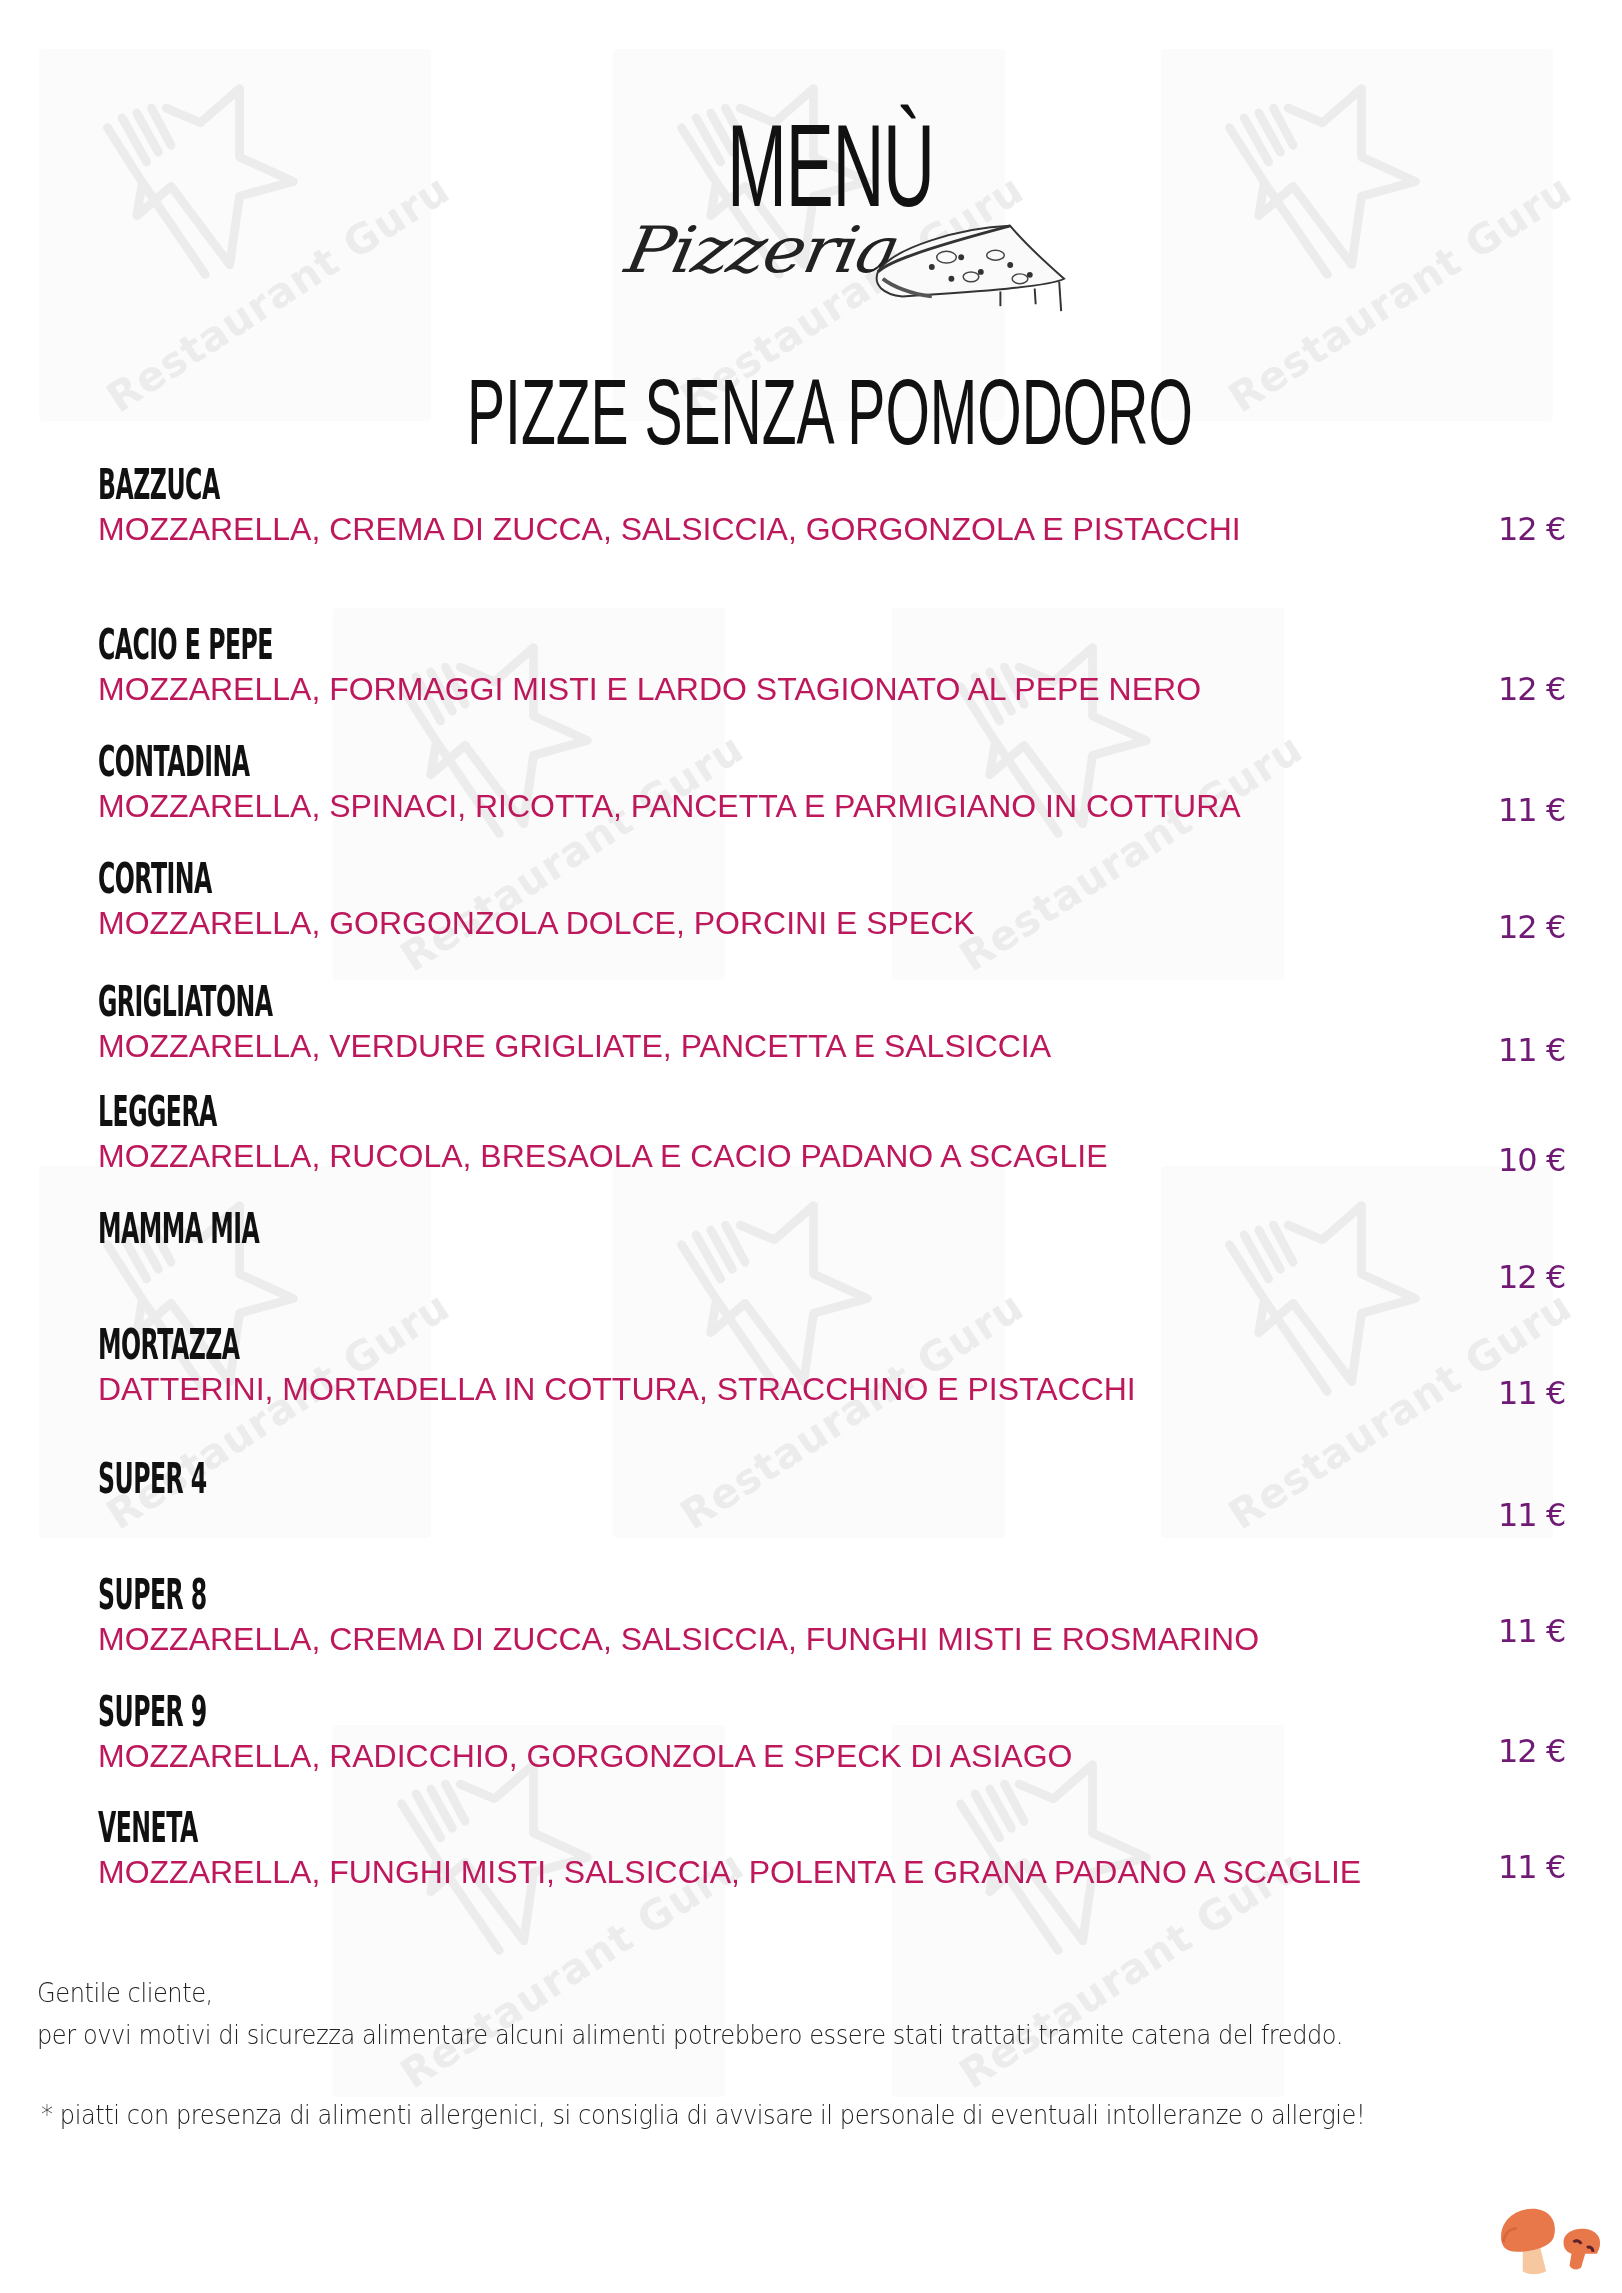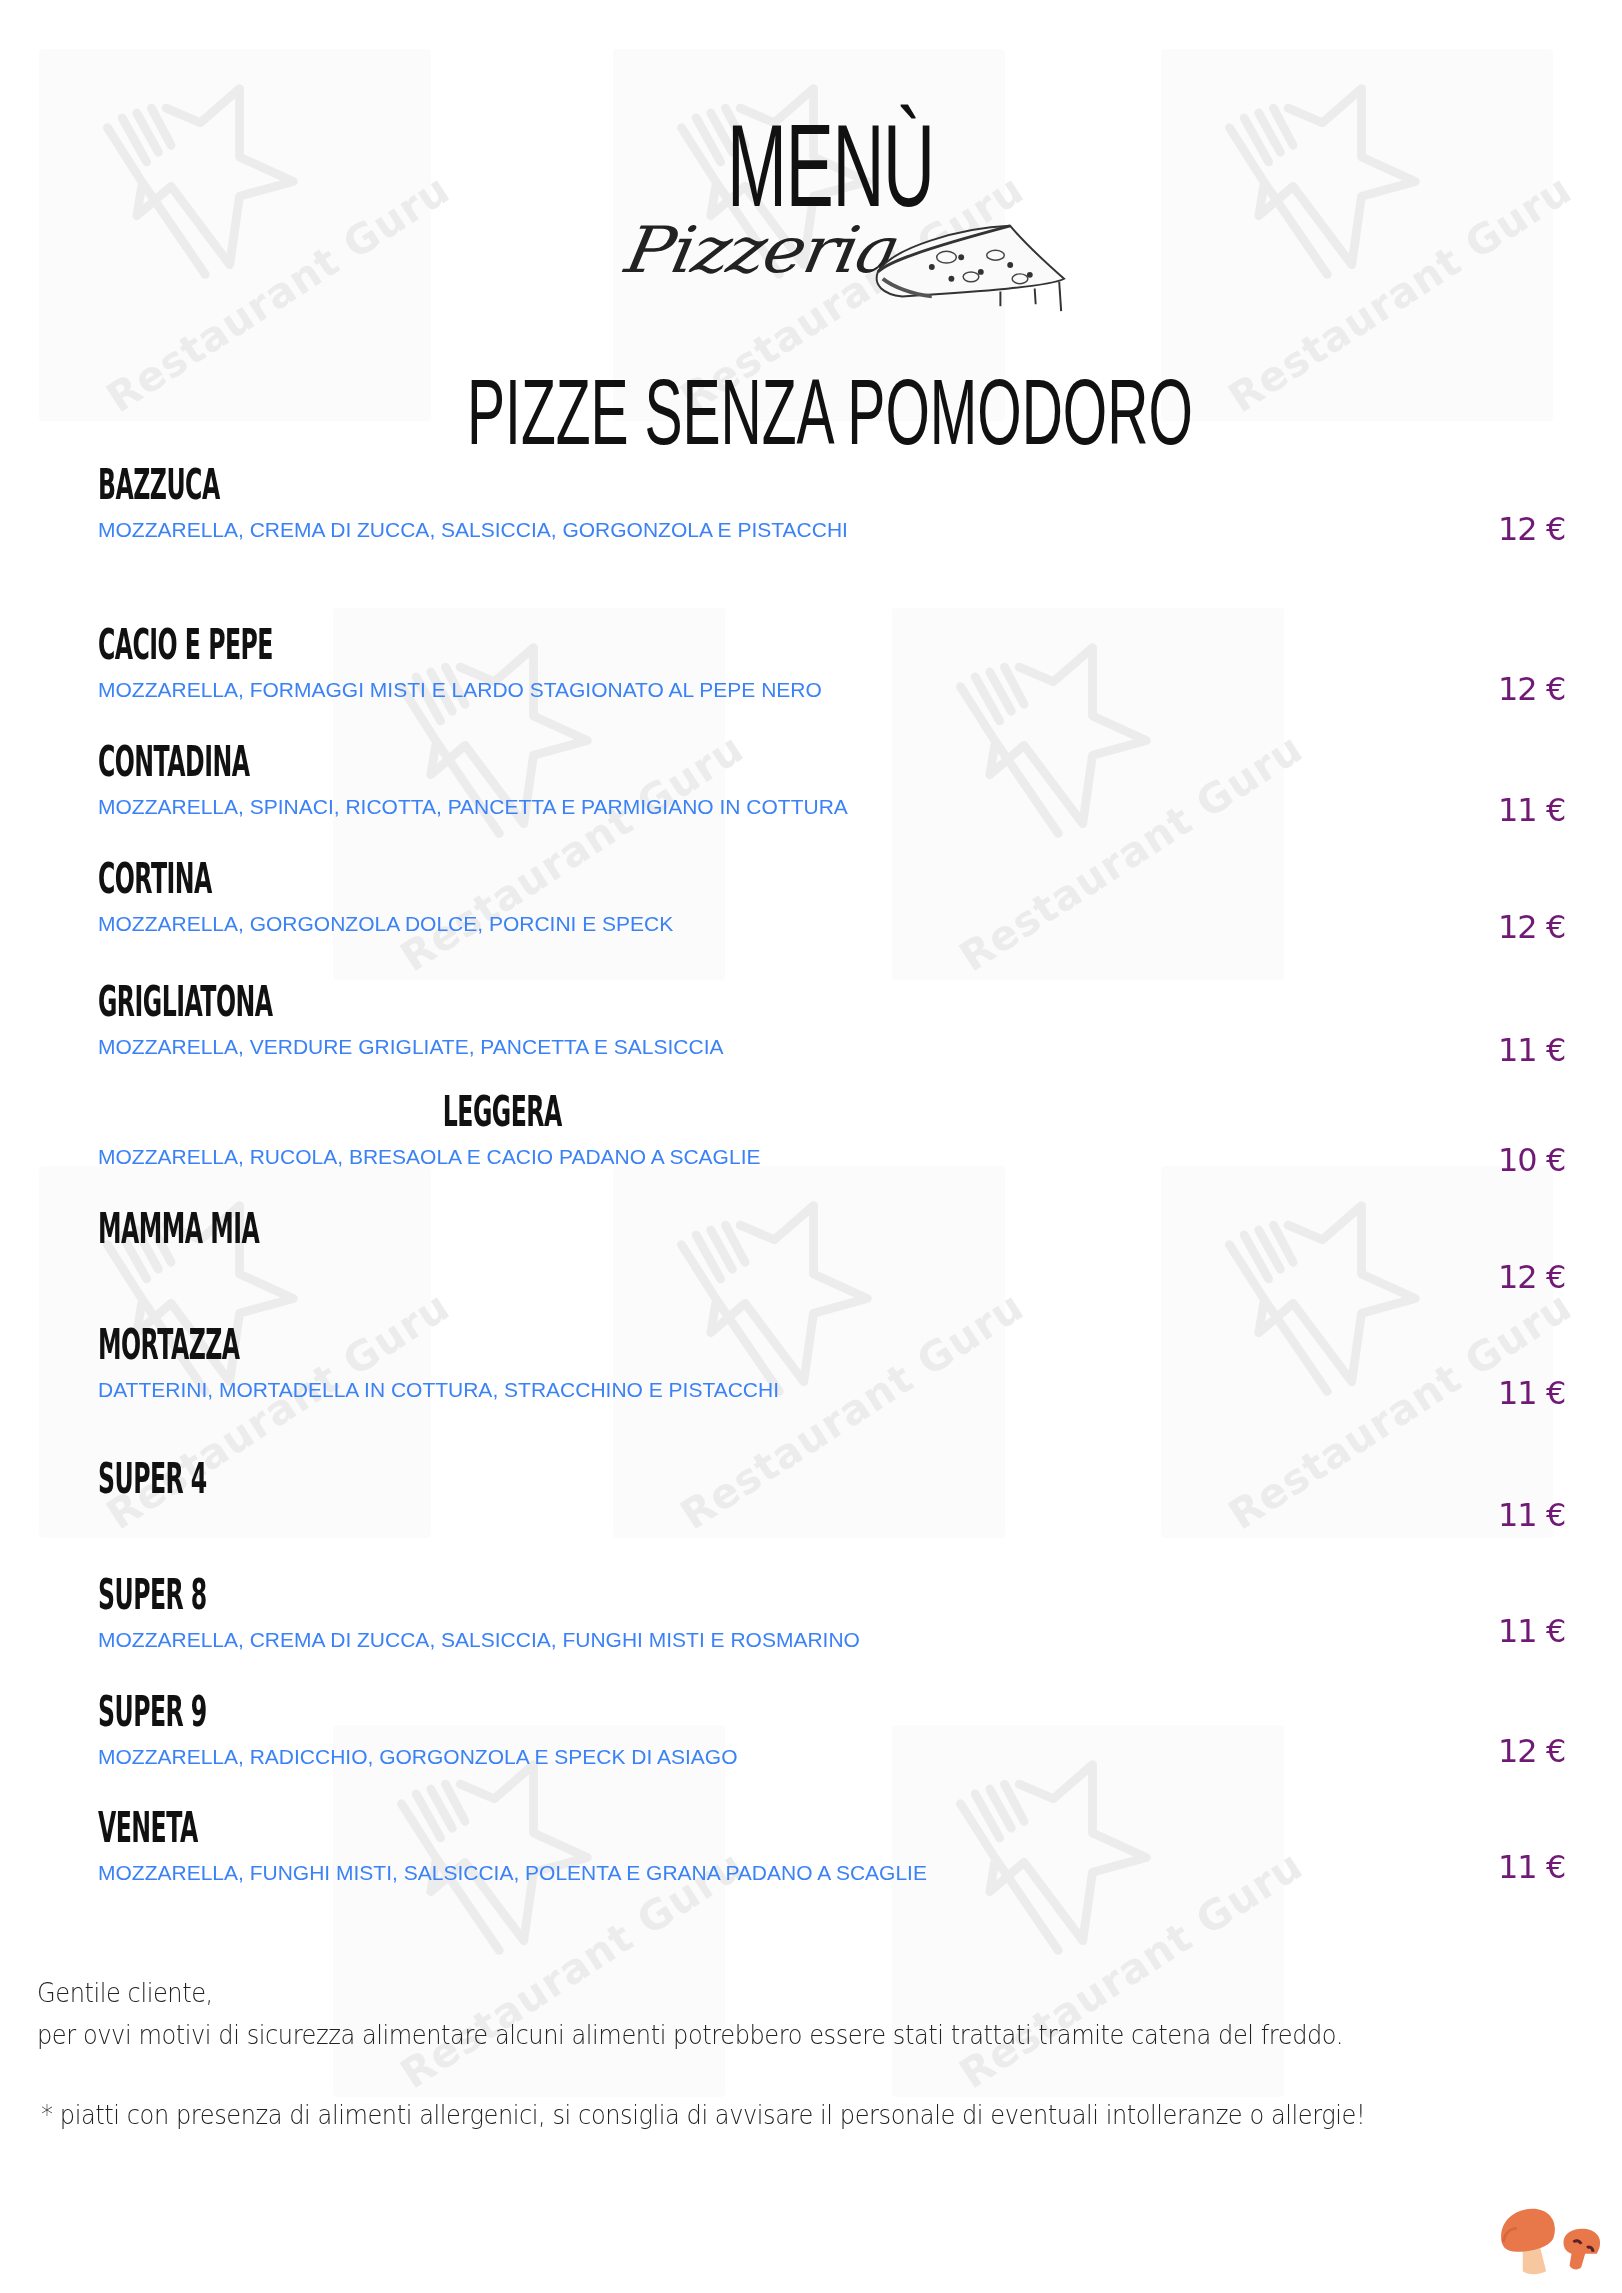--- a/index.html
+++ b/index.html
@@ -37,22 +37,22 @@
     white-space:nowrap; color:#111;
   }
   .item { position:absolute; left:98px; width:1470px; }
   .item-name {
     display:block; font-family:"DejaVu Sans", sans-serif; font-weight:bold;
     font-size:43px; line-height:43px; transform:scaleX(0.55); transform-origin:left top;
     white-space:nowrap; color:#111; letter-spacing:-1px;
   }
   .item-desc {
     position:absolute; left:0; top:49px;
-    font-family:"Liberation Sans", sans-serif; font-size:21px; line-height:35px;
-    white-space:nowrap; color:#3b82f6;
+    font-family:"Liberation Sans", sans-serif; font-size:32px; line-height:35px;
+    white-space:nowrap; color:#be185d;
   }
   .item-price {
     position:absolute; left:1400px; font-family:"DejaVu Sans", sans-serif;
     font-size:32px; line-height:35px; white-space:nowrap; color:#701a75;
     font-weight:normal; letter-spacing:-1px;
   }
   .note {
     position:absolute; left:37px; font-family:"DejaVu Sans", sans-serif;
     font-size:27.4px; color:#222; white-space:nowrap; font-weight:200;
     transform:scaleX(0.88); transform-origin:left top; letter-spacing:-0.5px;
@@ -230,21 +230,21 @@
 <div class="item" style="top:857px;">
   <span class="item-name">CORTINA</span>
   <span class="item-desc">MOZZARELLA, GORGONZOLA DOLCE, PORCINI E SPECK</span>
   <span class="item-price" style="top:53px;">12 €</span>
 </div>
 <div class="item" style="top:980px;">
   <span class="item-name">GRIGLIATONA</span>
   <span class="item-desc">MOZZARELLA, VERDURE GRIGLIATE, PANCETTA E SALSICCIA</span>
   <span class="item-price" style="top:53px;">11 €</span>
 </div>
-<div class="item" style="top:1090px;text-align:center;">
+<div class="item" style="top:1090px;">
   <span class="item-name">LEGGERA</span>
   <span class="item-desc">MOZZARELLA, RUCOLA, BRESAOLA E CACIO PADANO A SCAGLIE</span>
   <span class="item-price" style="top:53px;">10 €</span>
 </div>
 <div class="item" style="top:1207px;">
   <span class="item-name">MAMMA MIA</span>
   <span class="item-price" style="top:53px;">12 €</span>
 </div>
 <div class="item" style="top:1323px;">
   <span class="item-name">MORTAZZA</span>

